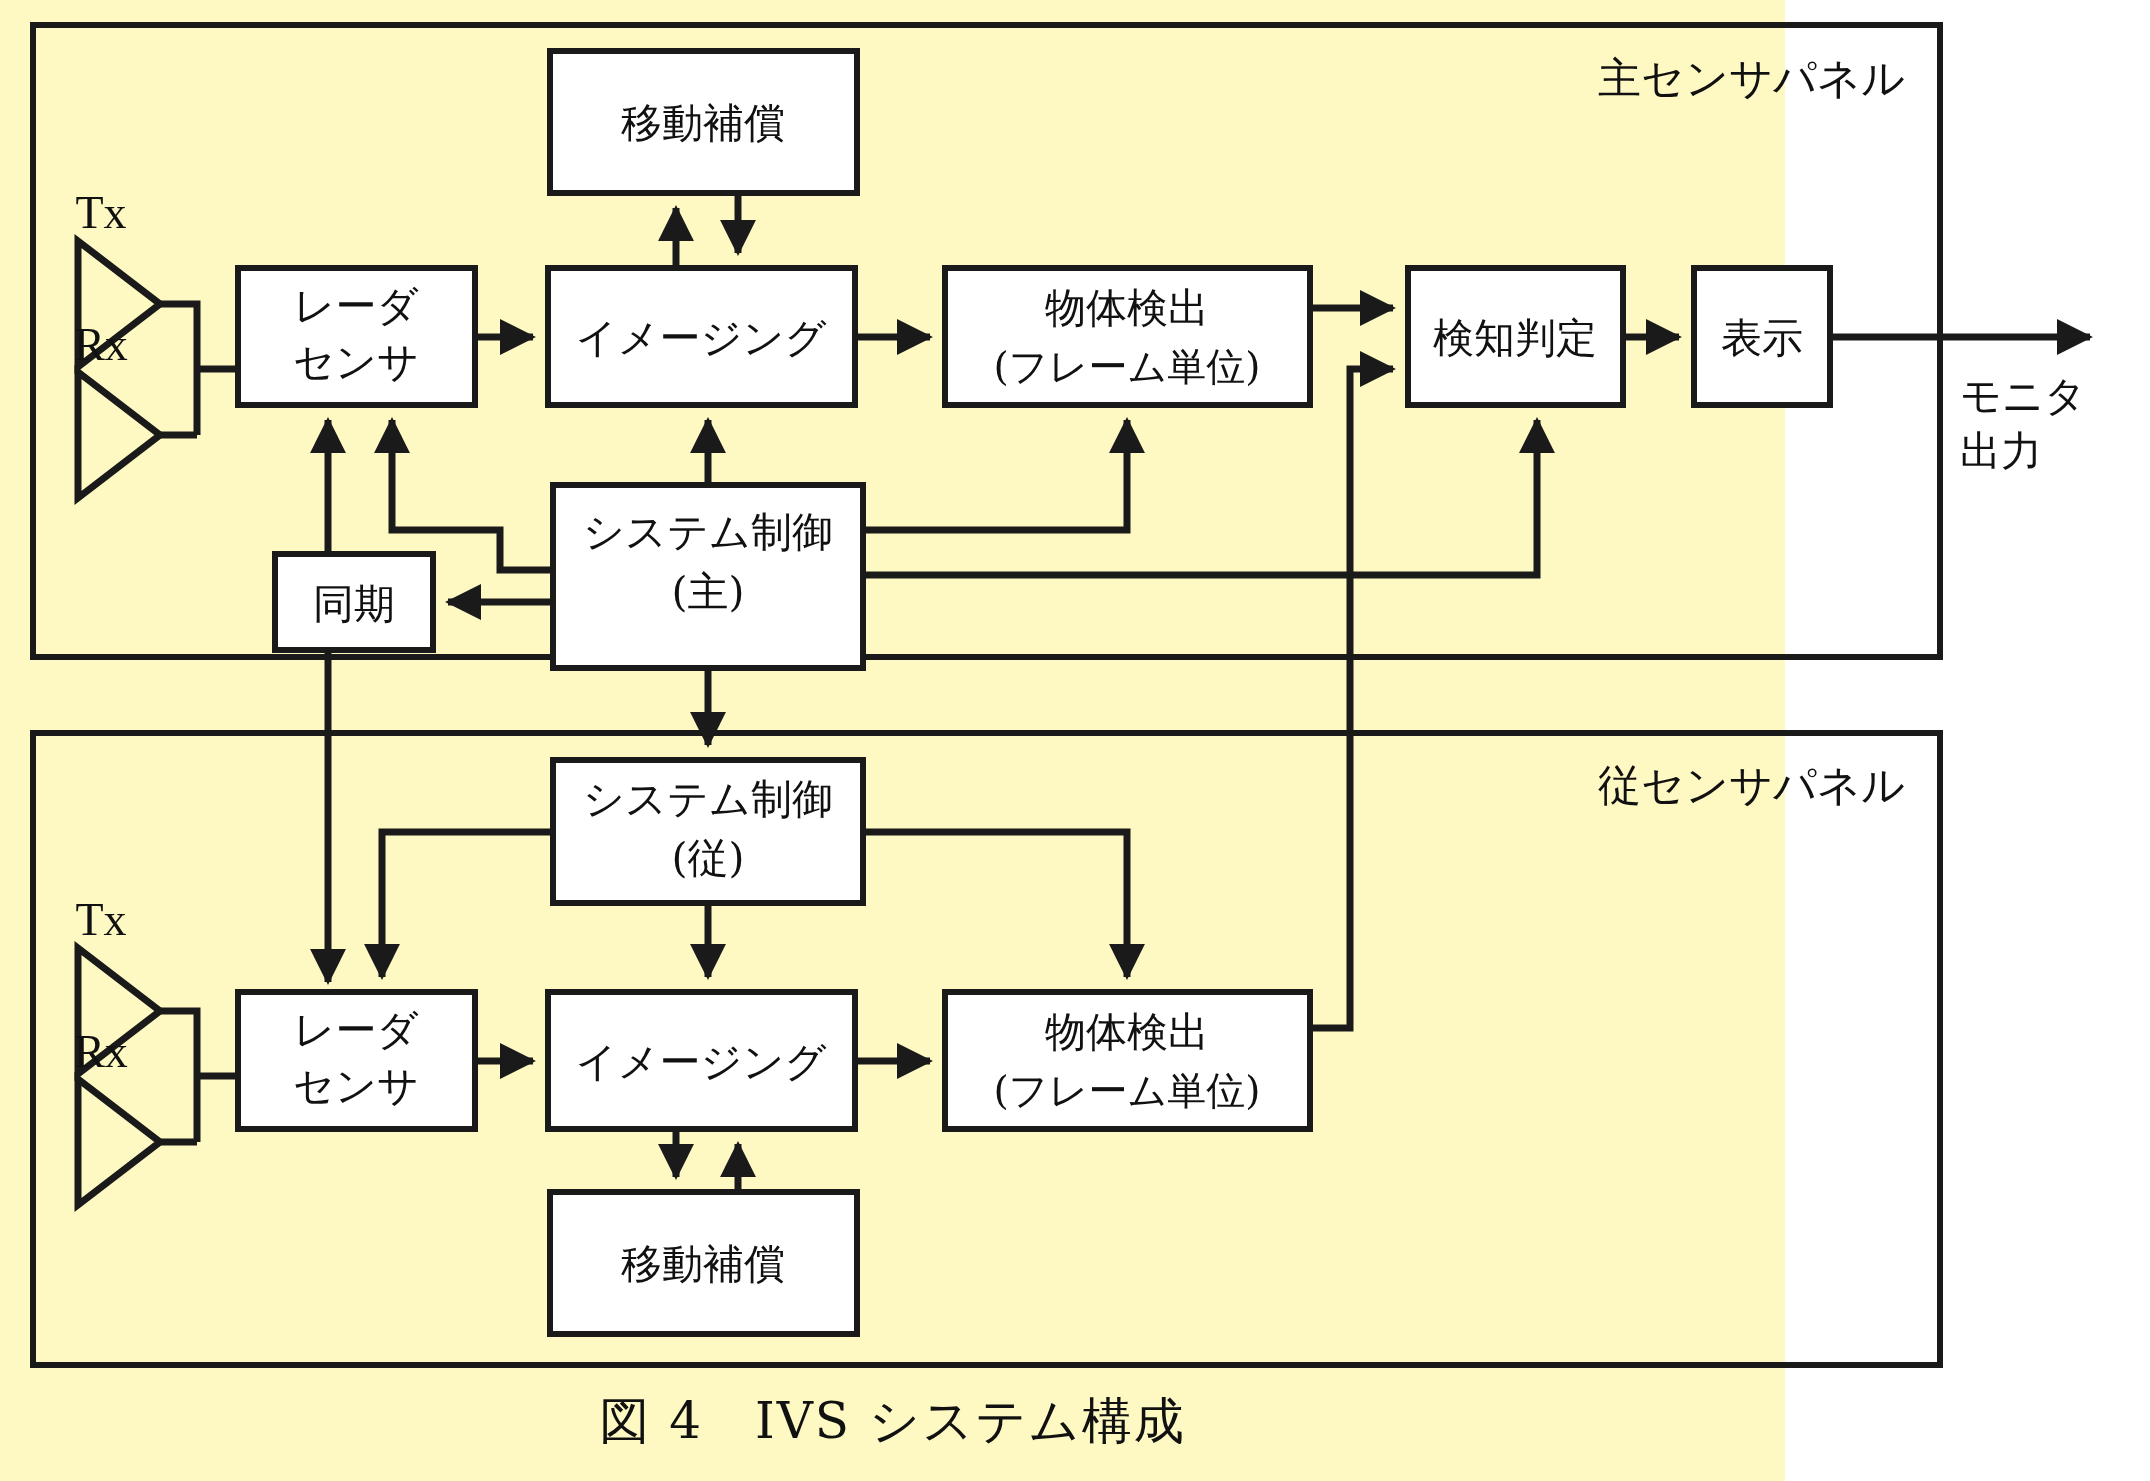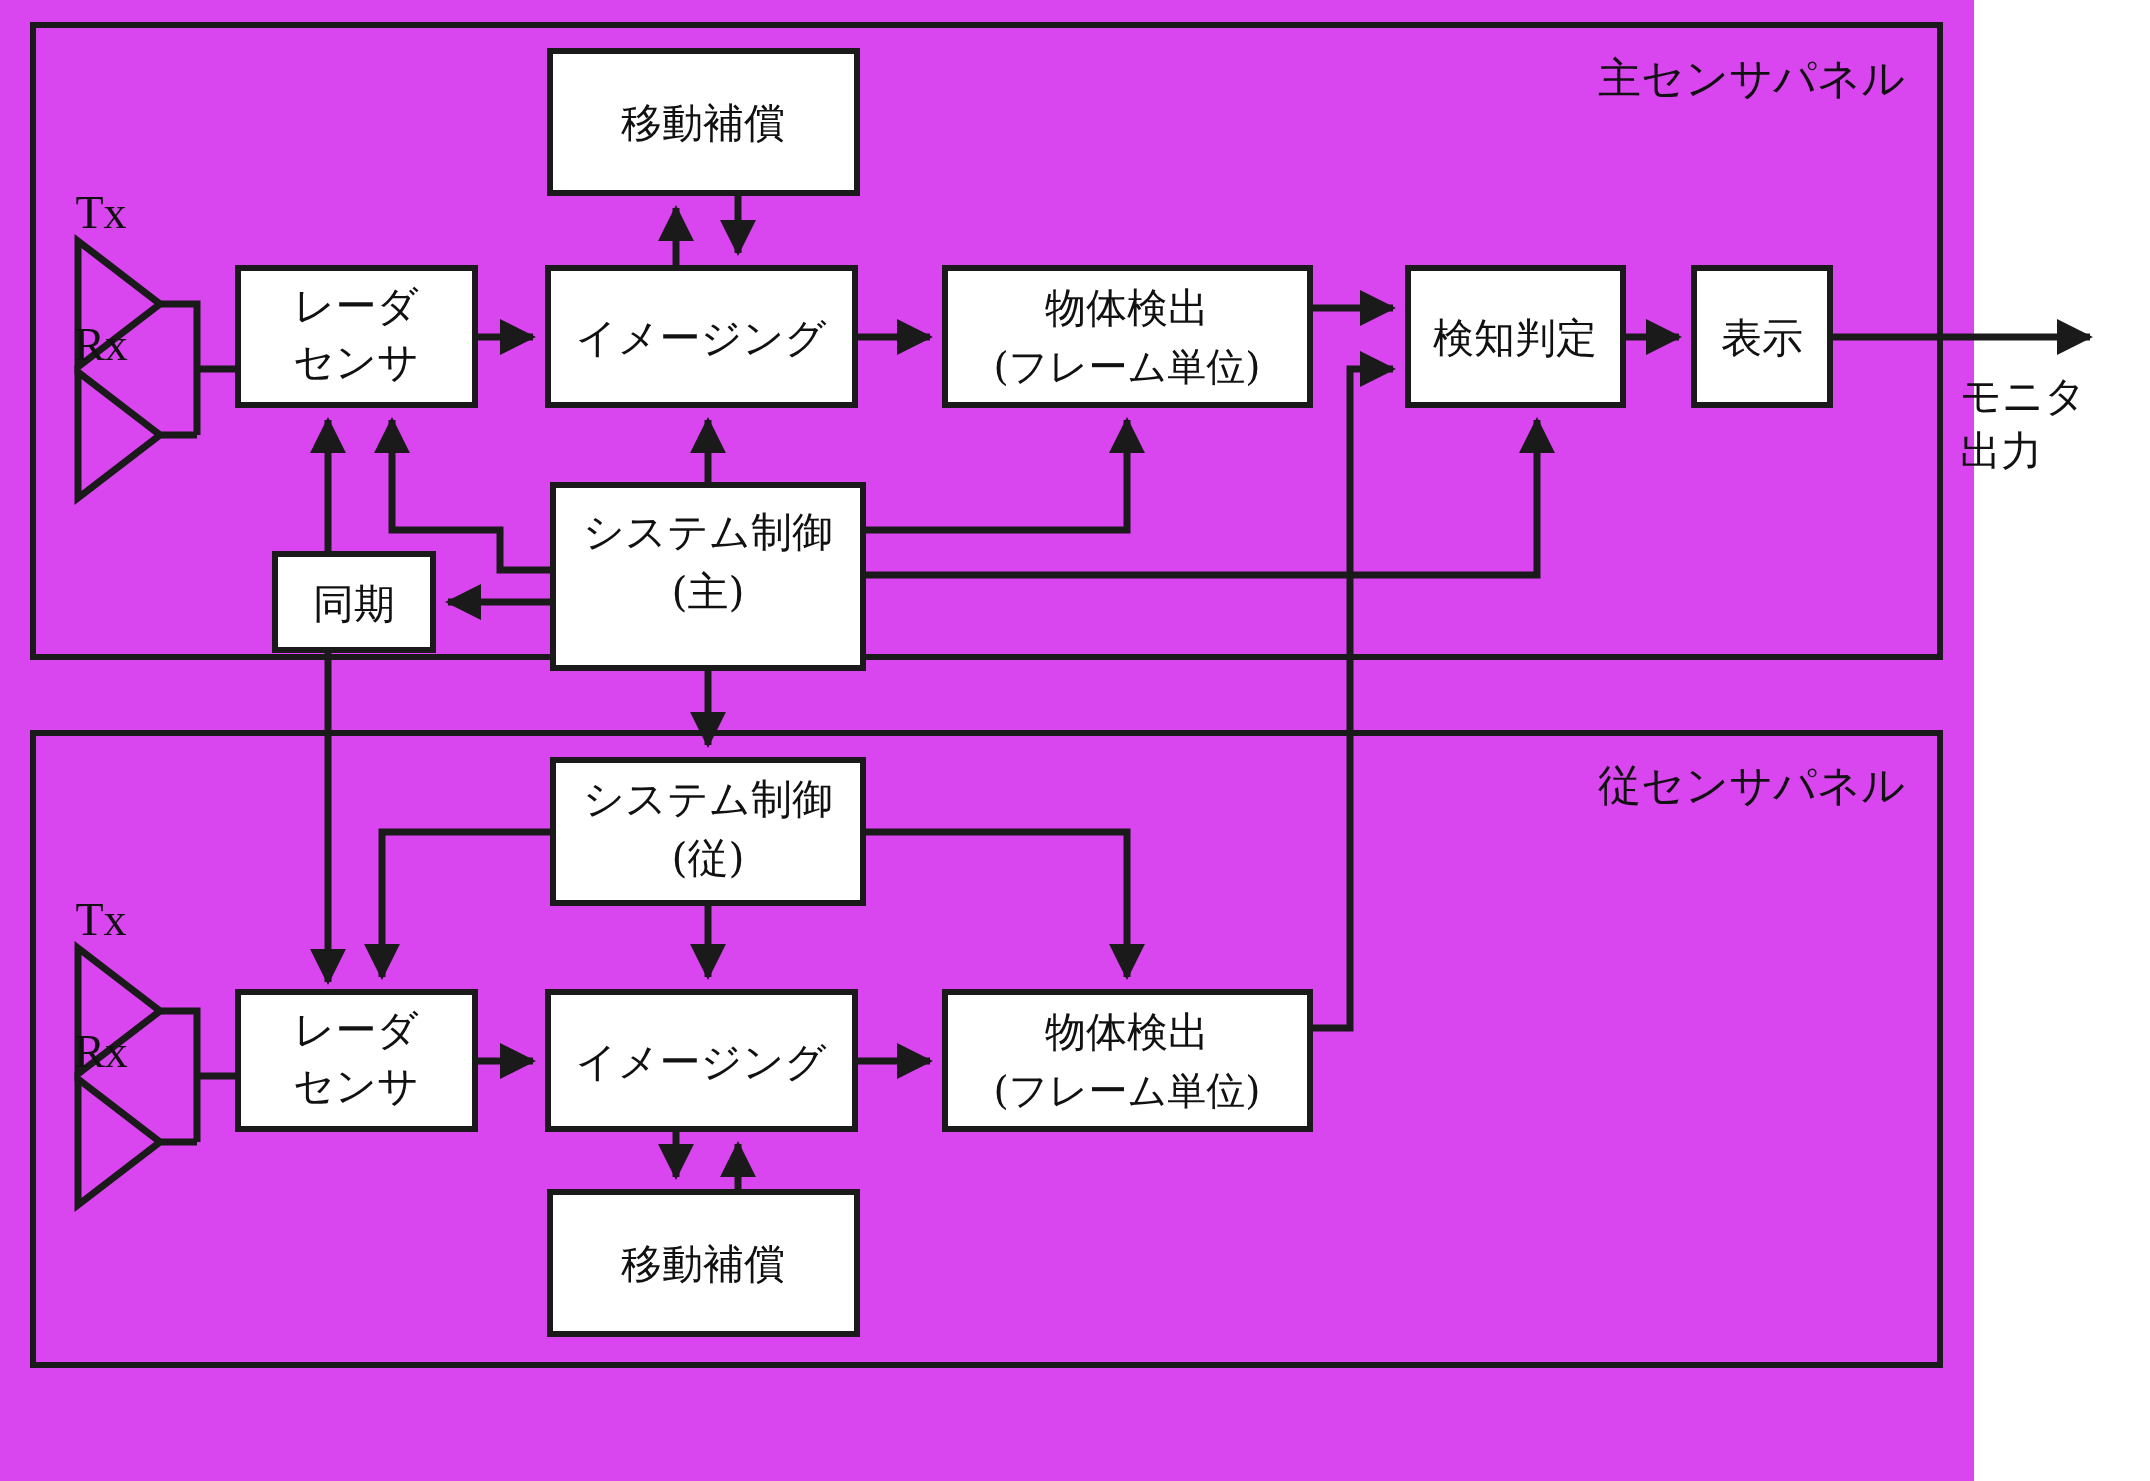--- a/index.html
+++ b/index.html
@@ -1,21 +1,21 @@
 <!DOCTYPE html>
 <html><head>
 <meta charset="utf-8">
 <style>
   html,body{margin:0;padding:0;background:#ffffff;}
   body{
     width:2150px;height:1481px;
     font-family:"Liberation Serif","DejaVu Serif",serif;
     overflow:hidden;
   }
-  #figure-root{position:relative;width:1974px;height:1481px;background:#d946ef;}
+  #figure-root{position:relative;width:1785px;height:1481px;background:#fef9c3;}
   svg#diagram{position:absolute;left:0;top:0;width:2150px;height:1481px;display:block;}
   .panel-rect{fill:none;stroke:#1a1a1a;stroke-width:6;}
   .box-rect{fill:#ffffff;stroke:#1a1a1a;stroke-width:6;}
   .wire{fill:none;stroke:#1a1a1a;stroke-width:7;stroke-linecap:butt;stroke-linejoin:miter;}
   .ant{fill:none;stroke:#1a1a1a;stroke-width:7;stroke-linejoin:miter;}
   .arrowhead{fill:#1a1a1a;stroke:none;}
   .box-label{
     font-family:"DejaVu Serif",serif;
     font-size:41px;fill:#111;text-anchor:middle;
   }
@@ -159,14 +159,15 @@
 
     <path class="wire" marker-end="url(#ah)" d="M 553 832 L 382 832 L 382 977"></path>
 
     <path class="wire" marker-end="url(#ah)" d="M 863 832 L 1127 832 L 1127 977"></path>
 
     <path class="wire" marker-end="url(#ah)" d="M 676 1129 L 676 1177"></path>
     <path class="wire" marker-end="url(#ah)" d="M 738 1192 L 738 1144"></path>
 
   </svg>
 
+  <div class="caption">図 4　IVS システム構成</div>
 
 </div>
 
 </body></html>

